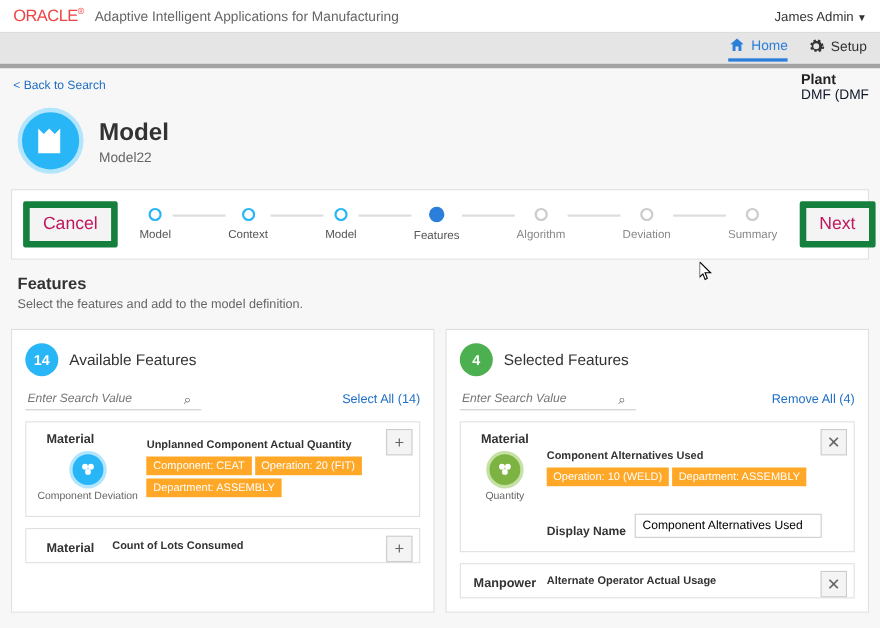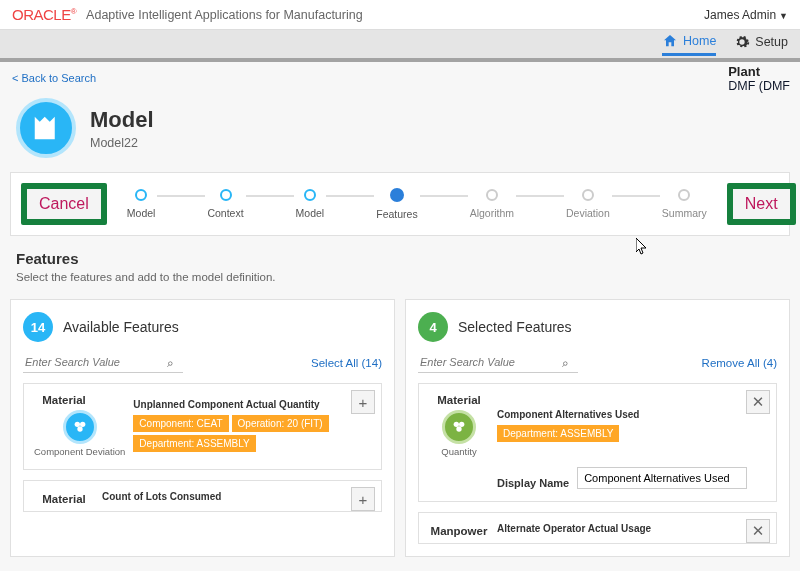--- a/index.html
+++ b/index.html
@@ -235,20 +235,21 @@
                 <circle cx="8" cy="8" r="4"></circle>
                 <circle cx="16" cy="8" r="4"></circle>
                 <circle cx="12" cy="15" r="4"></circle>
               </svg>
             </div>
           <div class="catlabel">Quantity</div>
         </div>
         <div class="cardbody">
           <div class="ftitle">Component Alternatives Used</div>
           <div class="tags">
+            <span class="tag">Operation: 10 (WELD)</span>
             <span class="tag">Department: ASSEMBLY</span>
           </div>
         </div>
       </div>
       <div class="dname">
         <span class="l">Display Name</span>
         <input value="Component Alternatives Used" style="">
       </div>
     </div>
 

